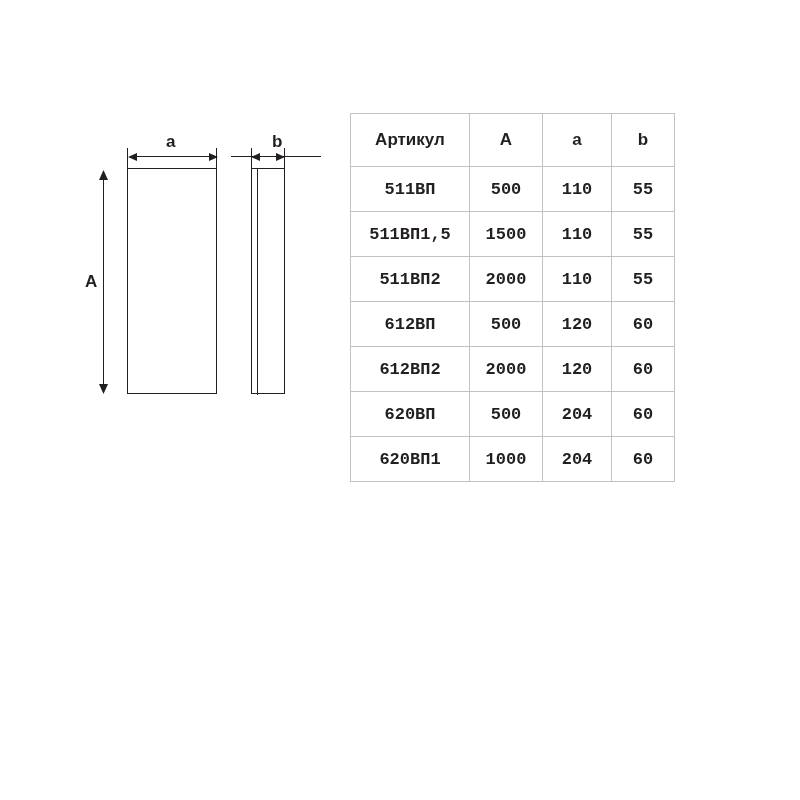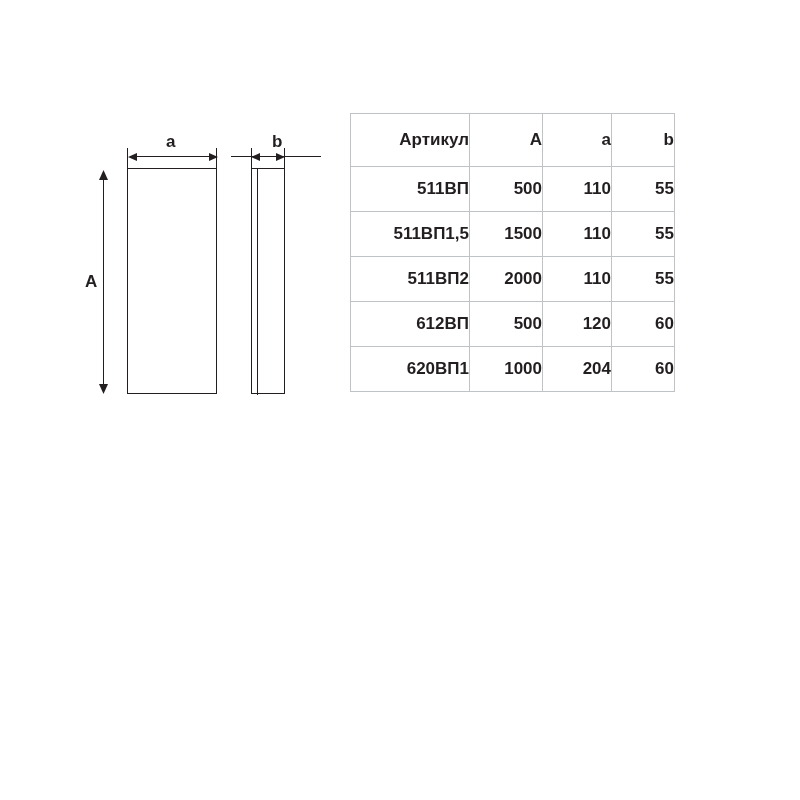--- a/index.html
+++ b/index.html
@@ -75,33 +75,34 @@
   
   .spec-table {
     position: absolute;
     left: 350px;
     top: 113px;
     border-collapse: collapse;
     font-family: "Liberation Sans", sans-serif;
   }
   .spec-table td, .spec-table th {
     border: 1px solid #bfc3c6;
-    text-align: right;
+    text-align: center;
     vertical-align: middle;
     font-weight: 700;
     color: #231f20;
     padding: 0;
   }
   .spec-table thead th {
     height: 52px;
     font-size: 17px;
   }
   .spec-table tbody td {
     height: 44px;
     font-size: 17px;
+    font-family: Liberation Mono, monospace;
   }
   .col-art { width: 118px; }
   .col-A   { width: 72px; }
   .col-a   { width: 68px; }
   .col-b   { width: 62px; }
 
   .spec-table thead th.col-art { font-size: 17px; }
 </style>
 </head>
 <body>
@@ -171,20 +172,32 @@
         <td class="col-a">110</td>
         <td class="col-b">55</td>
       </tr>
       <tr>
         <td class="col-art">612ВП</td>
         <td class="col-A">500</td>
         <td class="col-a">120</td>
         <td class="col-b">60</td>
       </tr>
       <tr>
+        <td class="col-art">612ВП2</td>
+        <td class="col-A">2000</td>
+        <td class="col-a">120</td>
+        <td class="col-b">60</td>
+      </tr>
+      <tr>
+        <td class="col-art">620ВП</td>
+        <td class="col-A">500</td>
+        <td class="col-a">204</td>
+        <td class="col-b">60</td>
+      </tr>
+      <tr>
         <td class="col-art">620ВП1</td>
         <td class="col-A">1000</td>
         <td class="col-a">204</td>
         <td class="col-b">60</td>
       </tr>
     </tbody>
   </table>
 
 </div>
 

